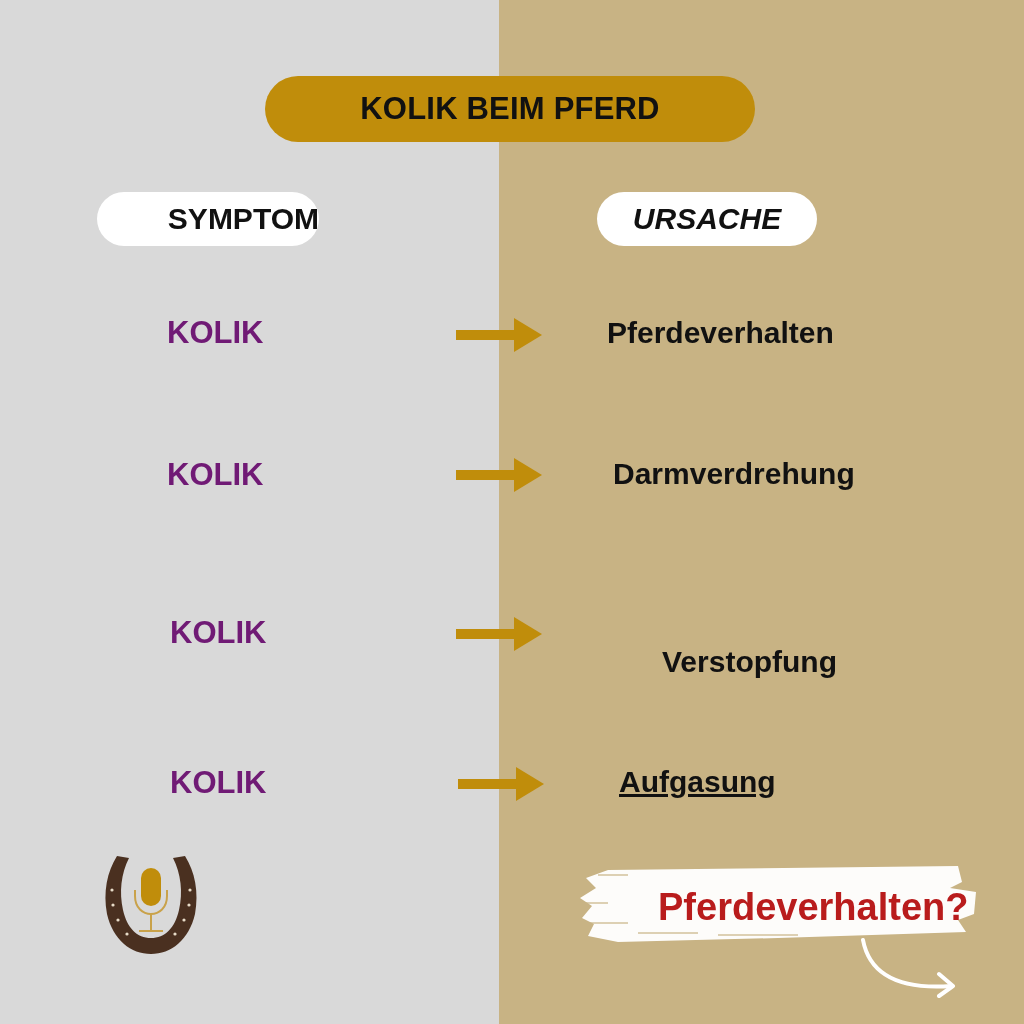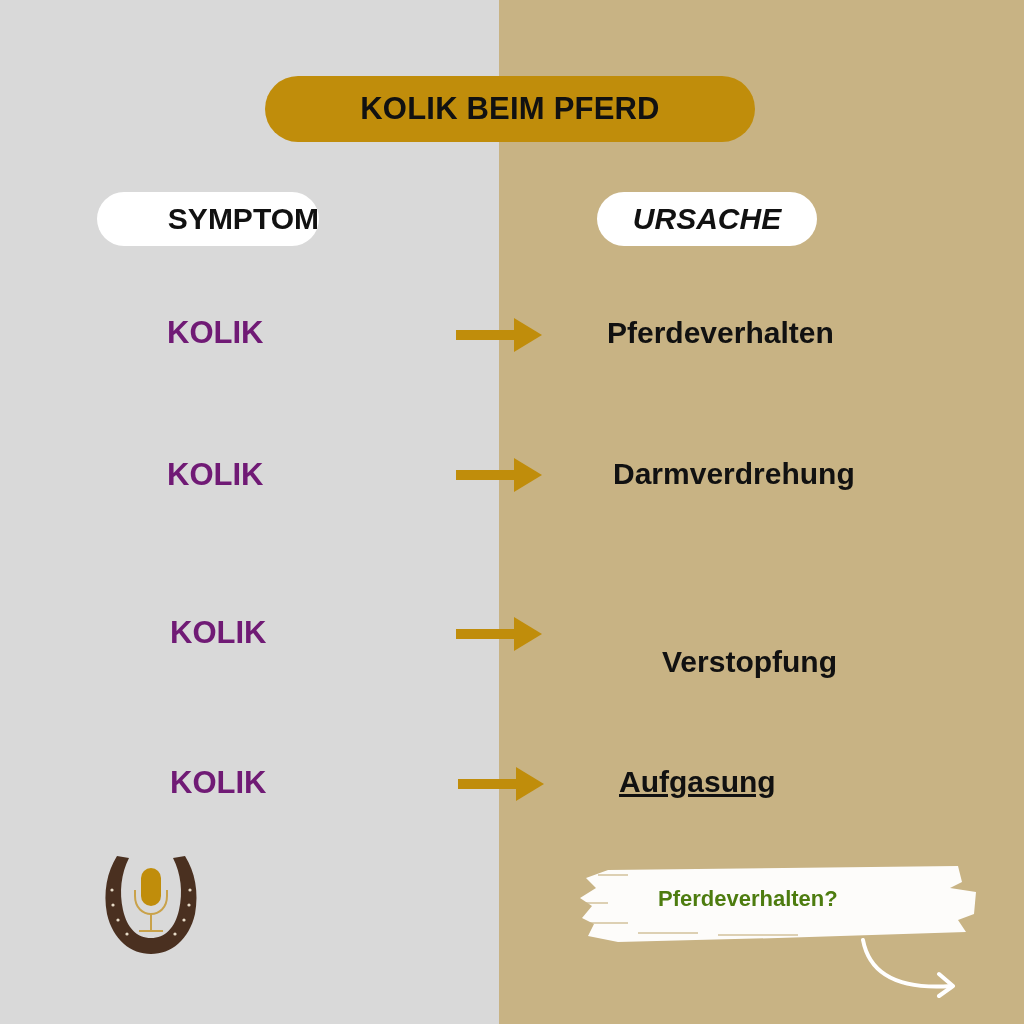--- a/index.html
+++ b/index.html
@@ -17,21 +17,21 @@
     display: flex; align-items: center; justify-content: center;
     font-weight: bold; font-size: 30px; color: #111;
   }
   .symptom-pill { left: 97px; top: 192px; width: 222px; justify-content: flex-end; }
   .ursache-pill { left: 597px; top: 192px; width: 220px; font-style: italic; }
   .row-left { position: absolute; font-weight: bold; font-size: 31px; color: #701a75; }
   .row-right { position: absolute; font-weight: bold; font-size: 30px; color: #111; }
   .arrow { position: absolute; width: 86px; height: 34px; }
   .logo { position: absolute; left: 103px; top: 852px; width: 96px; height: 104px; }
   .brush { position: absolute; left: 578px; top: 862px; width: 400px; height: 88px; }
-  .cta { position: absolute; left: 658px; top: 886px; font-weight: bold; font-size: 22px; color: #4d7c0f; }
+  .cta { position: absolute; left: 658px; top: 886px; font-weight: bold; font-size: 38px; color: #b91c1c; }
   .curve { position: absolute; left: 855px; top: 938px; width: 110px; height: 60px; }
 </style>
 </head>
 <body>
 
 <div class="bg-left"></div>
 <div class="bg-right"></div>
 
 <div class="title-pill">
   <span>KOLIK BEIM PFERD</span>

